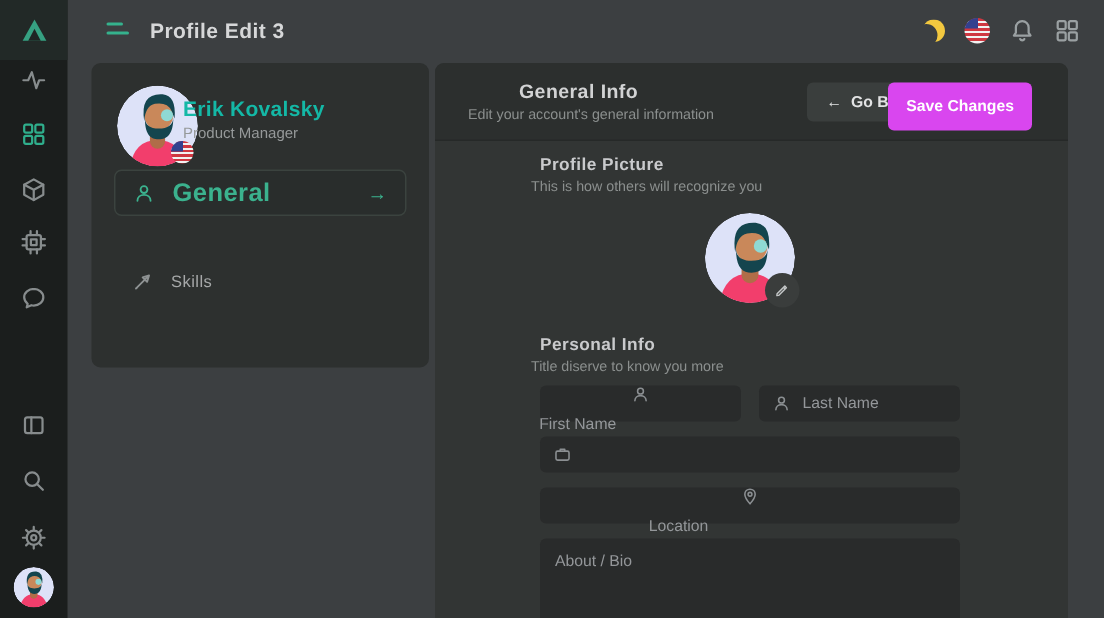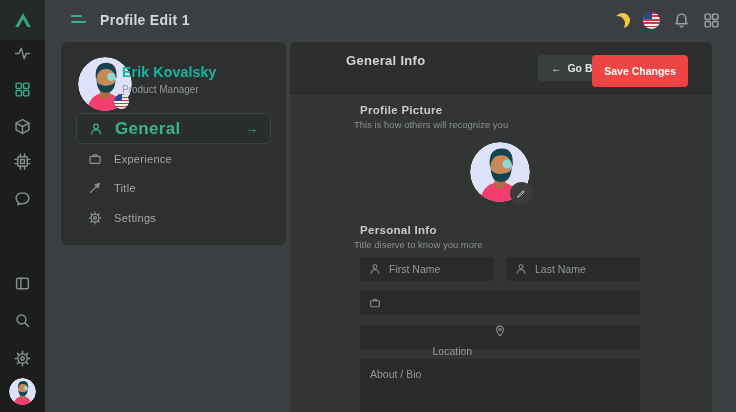--- a/index.html
+++ b/index.html
@@ -55,21 +55,21 @@
 
   
   .main { position:absolute; left:290px; top:42px; width:422px; height:370px; background:#323534;
           border-radius:6px 6px 0 0; overflow:hidden; }
   .m-header { position:relative; width:100%; height:52px; background:#2c2f2e; border-bottom:1px solid #262928; }
   .m-title { position:absolute; left:22px; top:11px; font-size:13px; font-weight:700; letter-spacing:.3px; color:#d2d3d4;margin-left:34px; }
   .m-sub { position:absolute; left:22px; top:29px; font-size:9.5px; color:#8b8f8e; }
   .btn { position:absolute; top:13px; height:26px; display:inline-flex; align-items:center; gap:6px;
          border:none; border-radius:4px; font-family:inherit; font-size:10.5px; font-weight:700; cursor:pointer; }
   .btn-back { right:89px; background:#3a3e3d; color:#e2e3e4; padding:0 13px; }
-  .btn-save { right:24px; background:#ef4444; color:#ffffff; padding:16px 12px; }
+  .btn-save { right:24px; background:#d946ef; color:#ffffff; padding:16px 12px; }
 
   .sec-title { position:absolute; left:70px; font-size:11.5px; font-weight:700; letter-spacing:.3px; color:#c9cacc; }
   .sec-sub { position:absolute; left:64px; font-size:9.5px; color:#8b8f8e; }
 
   .big-avatar { position:absolute; left:180px; top:100px; width:60px; height:60px; }
   .big-avatar .av-img { width:60px; height:60px; border-radius:50%; overflow:hidden; }
   .edit-btn { position:absolute; right:-3px; bottom:-3px; width:23px; height:23px; border-radius:50%;
               background:#3a3d3c; display:flex; align-items:center; justify-content:center; cursor:pointer; }
   .edit-btn svg { width:11px; height:11px; color:#c3c6c7; }
 
@@ -162,21 +162,21 @@
         <use href="#avatar-sym" width="27" height="27"></use>
       </svg>
   </div>
 </div>
 
 <div class="topbar">
   <div class="hamburger">
       <i></i>
       <i></i>
     </div>
-  <div class="tb-title">Profile Edit 1</div>
+  <div class="tb-title">Profile Edit 3</div>
   <div class="tb-right">
     <div class="moon"></div>
     <div class="us-flag"></div>
     <svg class="tb-ic" viewBox="0 0 16 16">
       <g class="ic">
           <path d="M8 2a4 4 0 0 0-4 4v3.2L2.8 11h10.4L12 9.2V6a4 4 0 0 0-4-4z"></path>
           <path d="M6.7 13.2a1.4 1.4 0 0 0 2.6 0"></path>
         </g>
     </svg>
     <svg class="tb-ic" viewBox="0 0 16 16">
@@ -204,53 +204,35 @@
     <svg class="nv-ic" viewBox="0 0 16 16">
       <g class="ic">
           <circle cx="8" cy="5" r="2.6"></circle>
           <path d="M3 13.5c0-2.8 2.2-4.5 5-4.5s5 1.7 5 4.5"></path>
         </g>
     </svg>
     <span class="lbl">General</span>
     <span class="arrow">→</span>
   </div>
 
-  <div class="nav-item" style="top:107px">
-    <svg class="nv-ic" viewBox="0 0 16 16">
-      <g class="ic">
-          <rect x="2.2" y="5" width="11.6" height="8" rx="1.4"></rect>
-          <path d="M6 5V3.4h4V5"></path>
-        </g>
-    </svg>
-    <span class="lbl">Experience</span>
-  </div>
   <div class="nav-item" style="top:136px">
     <svg class="nv-ic" viewBox="0 0 16 16">
       <g class="ic">
           <path d="M3.5 12.5 L9.8 6.2 M9.8 6.2 L12.6 3.4 M9.8 6.2 L11.5 7.9 L13 3 L8.1 4.5 Z"></path>
           <path d="M3.5 12.5 L3 13"></path>
         </g>
     </svg>
-    <span class="lbl">Title</span>
-  </div>
-  <div class="nav-item" style="top:166px">
-    <svg class="nv-ic" viewBox="0 0 16 16">
-      <g class="ic" stroke-width="1.2">
-          <circle cx="8" cy="8" r="4.4"></circle>
-          <circle cx="8" cy="8" r="1.6"></circle>
-          <path d="M8 1.2v2M8 12.8v2M1.2 8h2M12.8 8h2M3.2 3.2l1.4 1.4M11.4 11.4l1.4 1.4M12.8 3.2l-1.4 1.4M4.6 11.4l-1.4 1.4"></path>
-        </g>
-    </svg>
-    <span class="lbl">Settings</span>
+    <span class="lbl">Skills</span>
   </div>
 </div>
 
 <div class="main">
   <div class="m-header">
     <div class="m-title">General Info</div>
+    <div class="m-sub">Edit your account's general information</div>
     <button class="btn btn-back">
       <span>←</span>
       <span>Go Back</span>
     </button>
     <button class="btn btn-save">Save Changes</button>
   </div>
 
   <div class="sec-title" style="top:62px">Profile Picture</div>
   <div class="sec-sub" style="top:77px">This is how others will recognize you</div>
 
@@ -263,21 +245,21 @@
     <div class="edit-btn">
       <svg viewBox="0 0 16 16">
         <path class="ic" d="M3 11.5 L10.5 4 L12 5.5 L4.5 13 L2.8 13.2 Z M9.3 5.2 L10.8 6.7"></path>
       </svg>
     </div>
   </div>
 
   <div class="sec-title" style="top:182px">Personal Info</div>
   <div class="sec-sub" style="top:197px">Title diserve to know you more</div>
 
-  <div class="field" style="left:70px; top:215px; width:134px;">
+  <div class="field" style="left:70px; top:215px; width:134px;flex-direction:column;">
     <svg class="f-ic" viewBox="0 0 16 16">
       <g class="ic">
           <circle cx="8" cy="5" r="2.6"></circle>
           <path d="M3 13.5c0-2.8 2.2-4.5 5-4.5s5 1.7 5 4.5"></path>
         </g>
     </svg>
     <input placeholder="First Name" style="">
   </div>
   <div class="field" style="left:216px; top:215px; width:134px;">
     <svg class="f-ic" viewBox="0 0 16 16">

